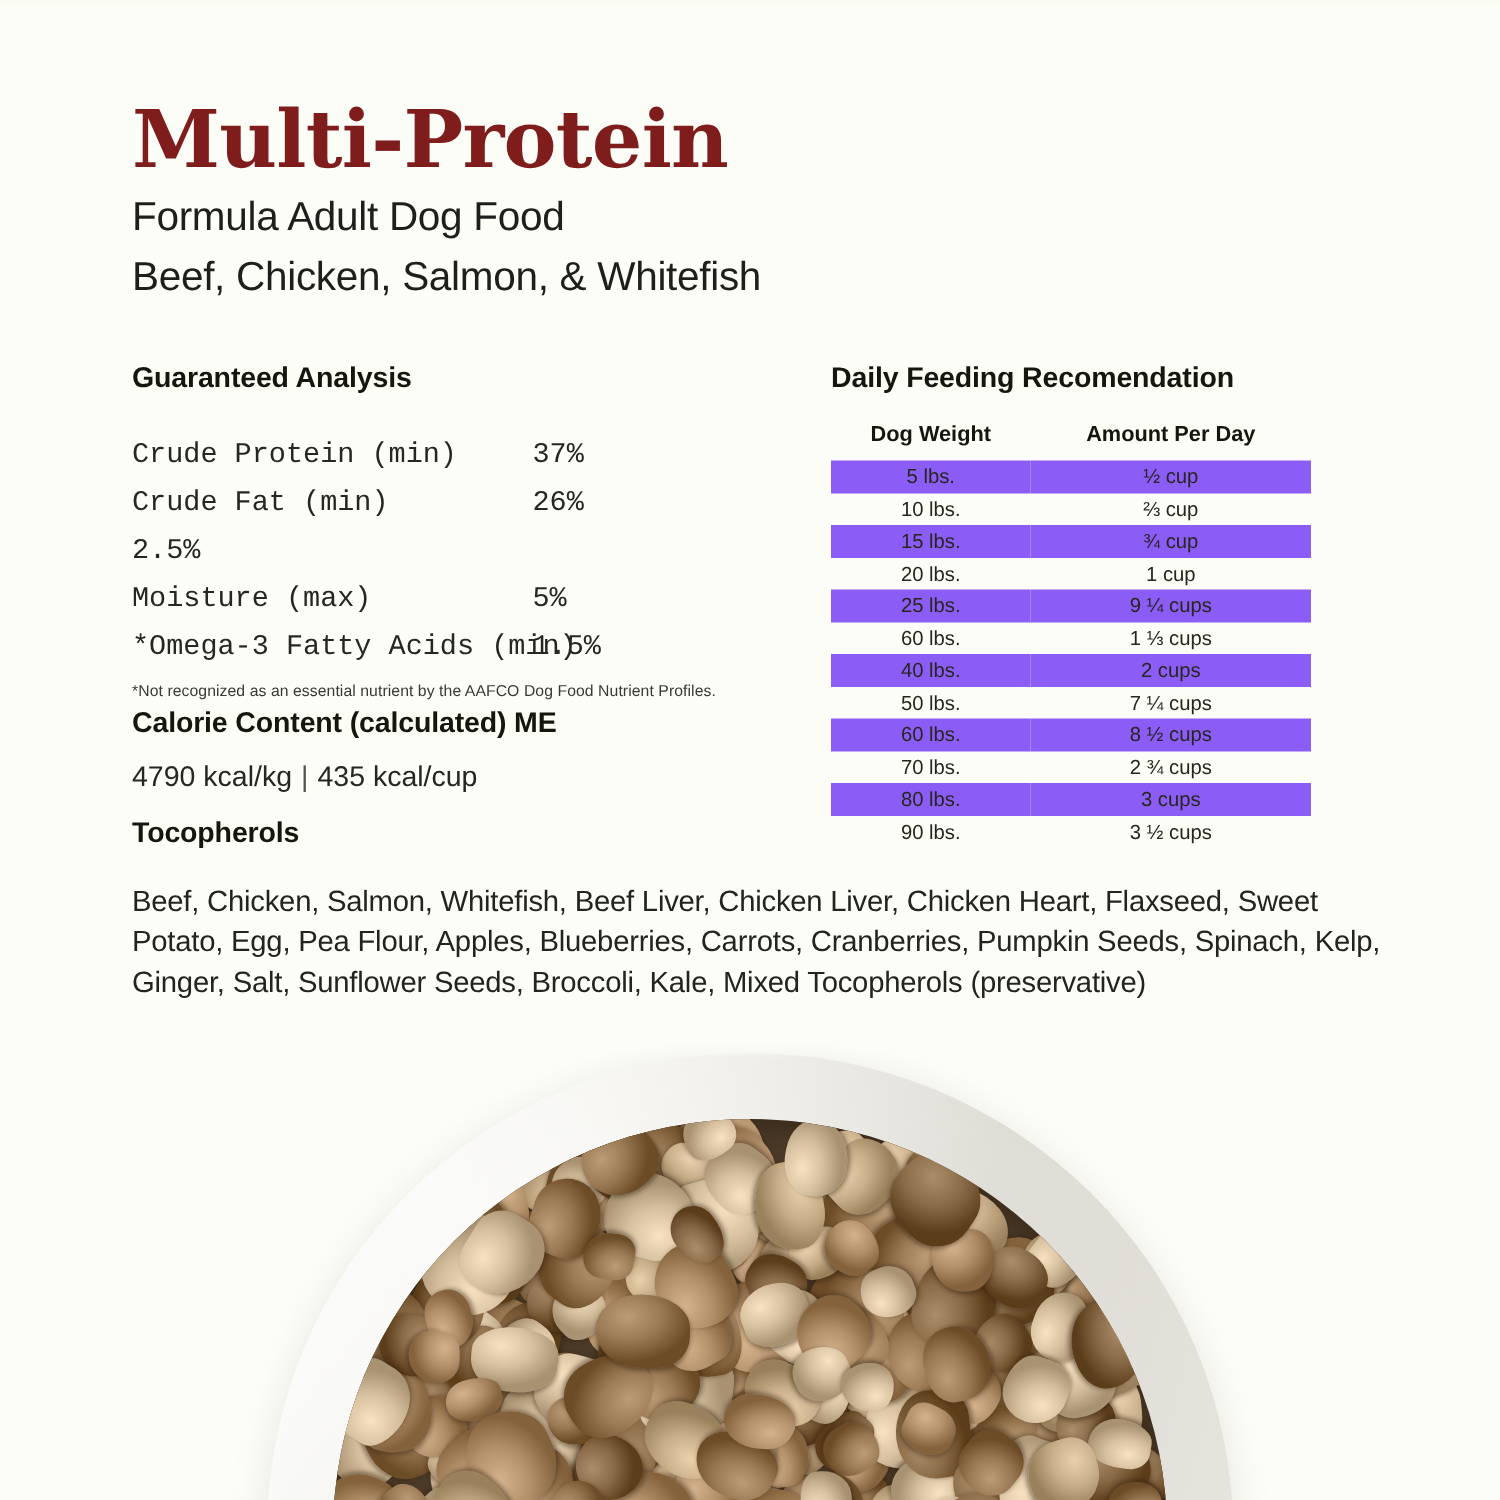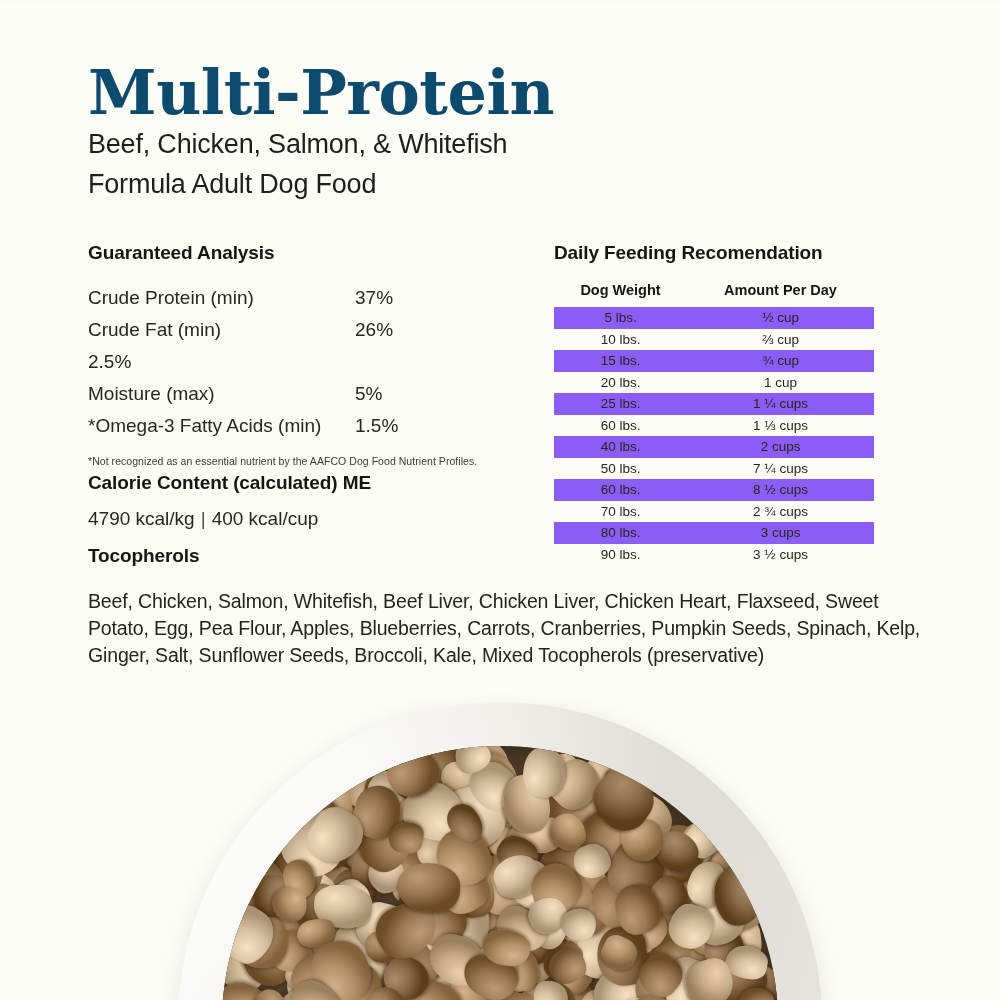--- a/index.html
+++ b/index.html
@@ -28,24 +28,24 @@
   .title-block {
     position: absolute;
     left: 88px;
     top: 62px;
     width: 600px;
   }
 
   .product-title {
     font-family: "DejaVu Serif", "Liberation Serif", serif;
     font-weight: bold;
-    font-size: 62px;
+    font-size: 53px;
     line-height: 62px;
     letter-spacing: -0.5px;
-    color: #0c4a6e;
+    color: #7f1d1d;
   }
 
   .subtitle-line {
     font-family: "Liberation Sans", sans-serif;
     font-size: 27px;
     line-height: 40px;
     color: #1E1E1C;
     letter-spacing: -0.2px;
   }
 
@@ -64,22 +64,23 @@
     top: 242px;
     width: 430px;
   }
 
   .ga-list {
     margin-top: 18px;
   }
 
   .ga-row {
     display: flex;
-    align-items: center;
+    align-items: flex-end;
     height: 32px;
+    font-family: Liberation Mono, monospace;
   }
 
   .ga-label {
     width: 267px;
     font-size: 19px;
     color: #262622;
     white-space: nowrap;
   }
 
   .ga-value {
@@ -241,22 +242,22 @@
 </style>
 </head>
 <body>
 
 <div class="page">
 
   <div class="top-edge"></div>
 
   <div class="title-block">
     <div class="product-title">Multi-Protein</div>
+    <div class="subtitle-line">Formula Adult Dog Food</div>
     <div class="subtitle-line">Beef, Chicken, Salmon, &amp; Whitefish</div>
-    <div class="subtitle-line">Formula Adult Dog Food</div>
   </div>
 
   <div class="ga-block">
     <div class="section-heading">Guaranteed Analysis</div>
     <div class="ga-list">
       <div class="ga-row">
         <div class="ga-label">Crude Protein (min)</div>
         <div class="ga-value">37%</div>
       </div>
       <div class="ga-row">
@@ -274,21 +275,21 @@
         <div class="ga-label">*Omega-3 Fatty Acids (min)</div>
         <div class="ga-value">1.5%</div>
       </div>
     </div>
     <div class="ga-footnote">*Not recognized as an essential nutrient by the AAFCO Dog Food Nutrient Profiles.</div>
   </div>
 
   <div class="calorie-block">
     <div class="section-heading">Calorie Content (calculated) ME</div>
     <div class="calorie-values">
-      <span>4790 kcal/kg</span><span class="calorie-sep">|</span><span>400 kcal/cup</span>
+      <span>4790 kcal/kg</span><span class="calorie-sep">|</span><span>435 kcal/cup</span>
     </div>
   </div>
 
   <div class="ingredients-block">
     <div class="section-heading">Tocopherols</div>
     <div class="ingredients-text">Beef, Chicken, Salmon, Whitefish, Beef Liver, Chicken Liver, Chicken Heart, Flaxseed, Sweet Potato, Egg, Pea Flour, Apples, Blueberries, Carrots, Cranberries, Pumpkin Seeds, Spinach, Kelp, Ginger, Salt, Sunflower Seeds, Broccoli, Kale, Mixed Tocopherols (preservative)</div>
   </div>
 
   <div class="feeding-block">
     <div class="section-heading">Daily Feeding Recomendation</div>
@@ -311,21 +312,21 @@
         <tr class="shaded">
           <td>15 lbs.</td>
           <td>¾ cup</td>
         </tr>
         <tr>
           <td>20 lbs.</td>
           <td>1 cup</td>
         </tr>
         <tr class="shaded">
           <td>25 lbs.</td>
-          <td>1 ¼ cups</td>
+          <td>9 ¼ cups</td>
         </tr>
         <tr>
           <td>60 lbs.</td>
           <td>1 ⅓ cups</td>
         </tr>
         <tr class="shaded">
           <td>40 lbs.</td>
           <td>2 cups</td>
         </tr>
         <tr>

